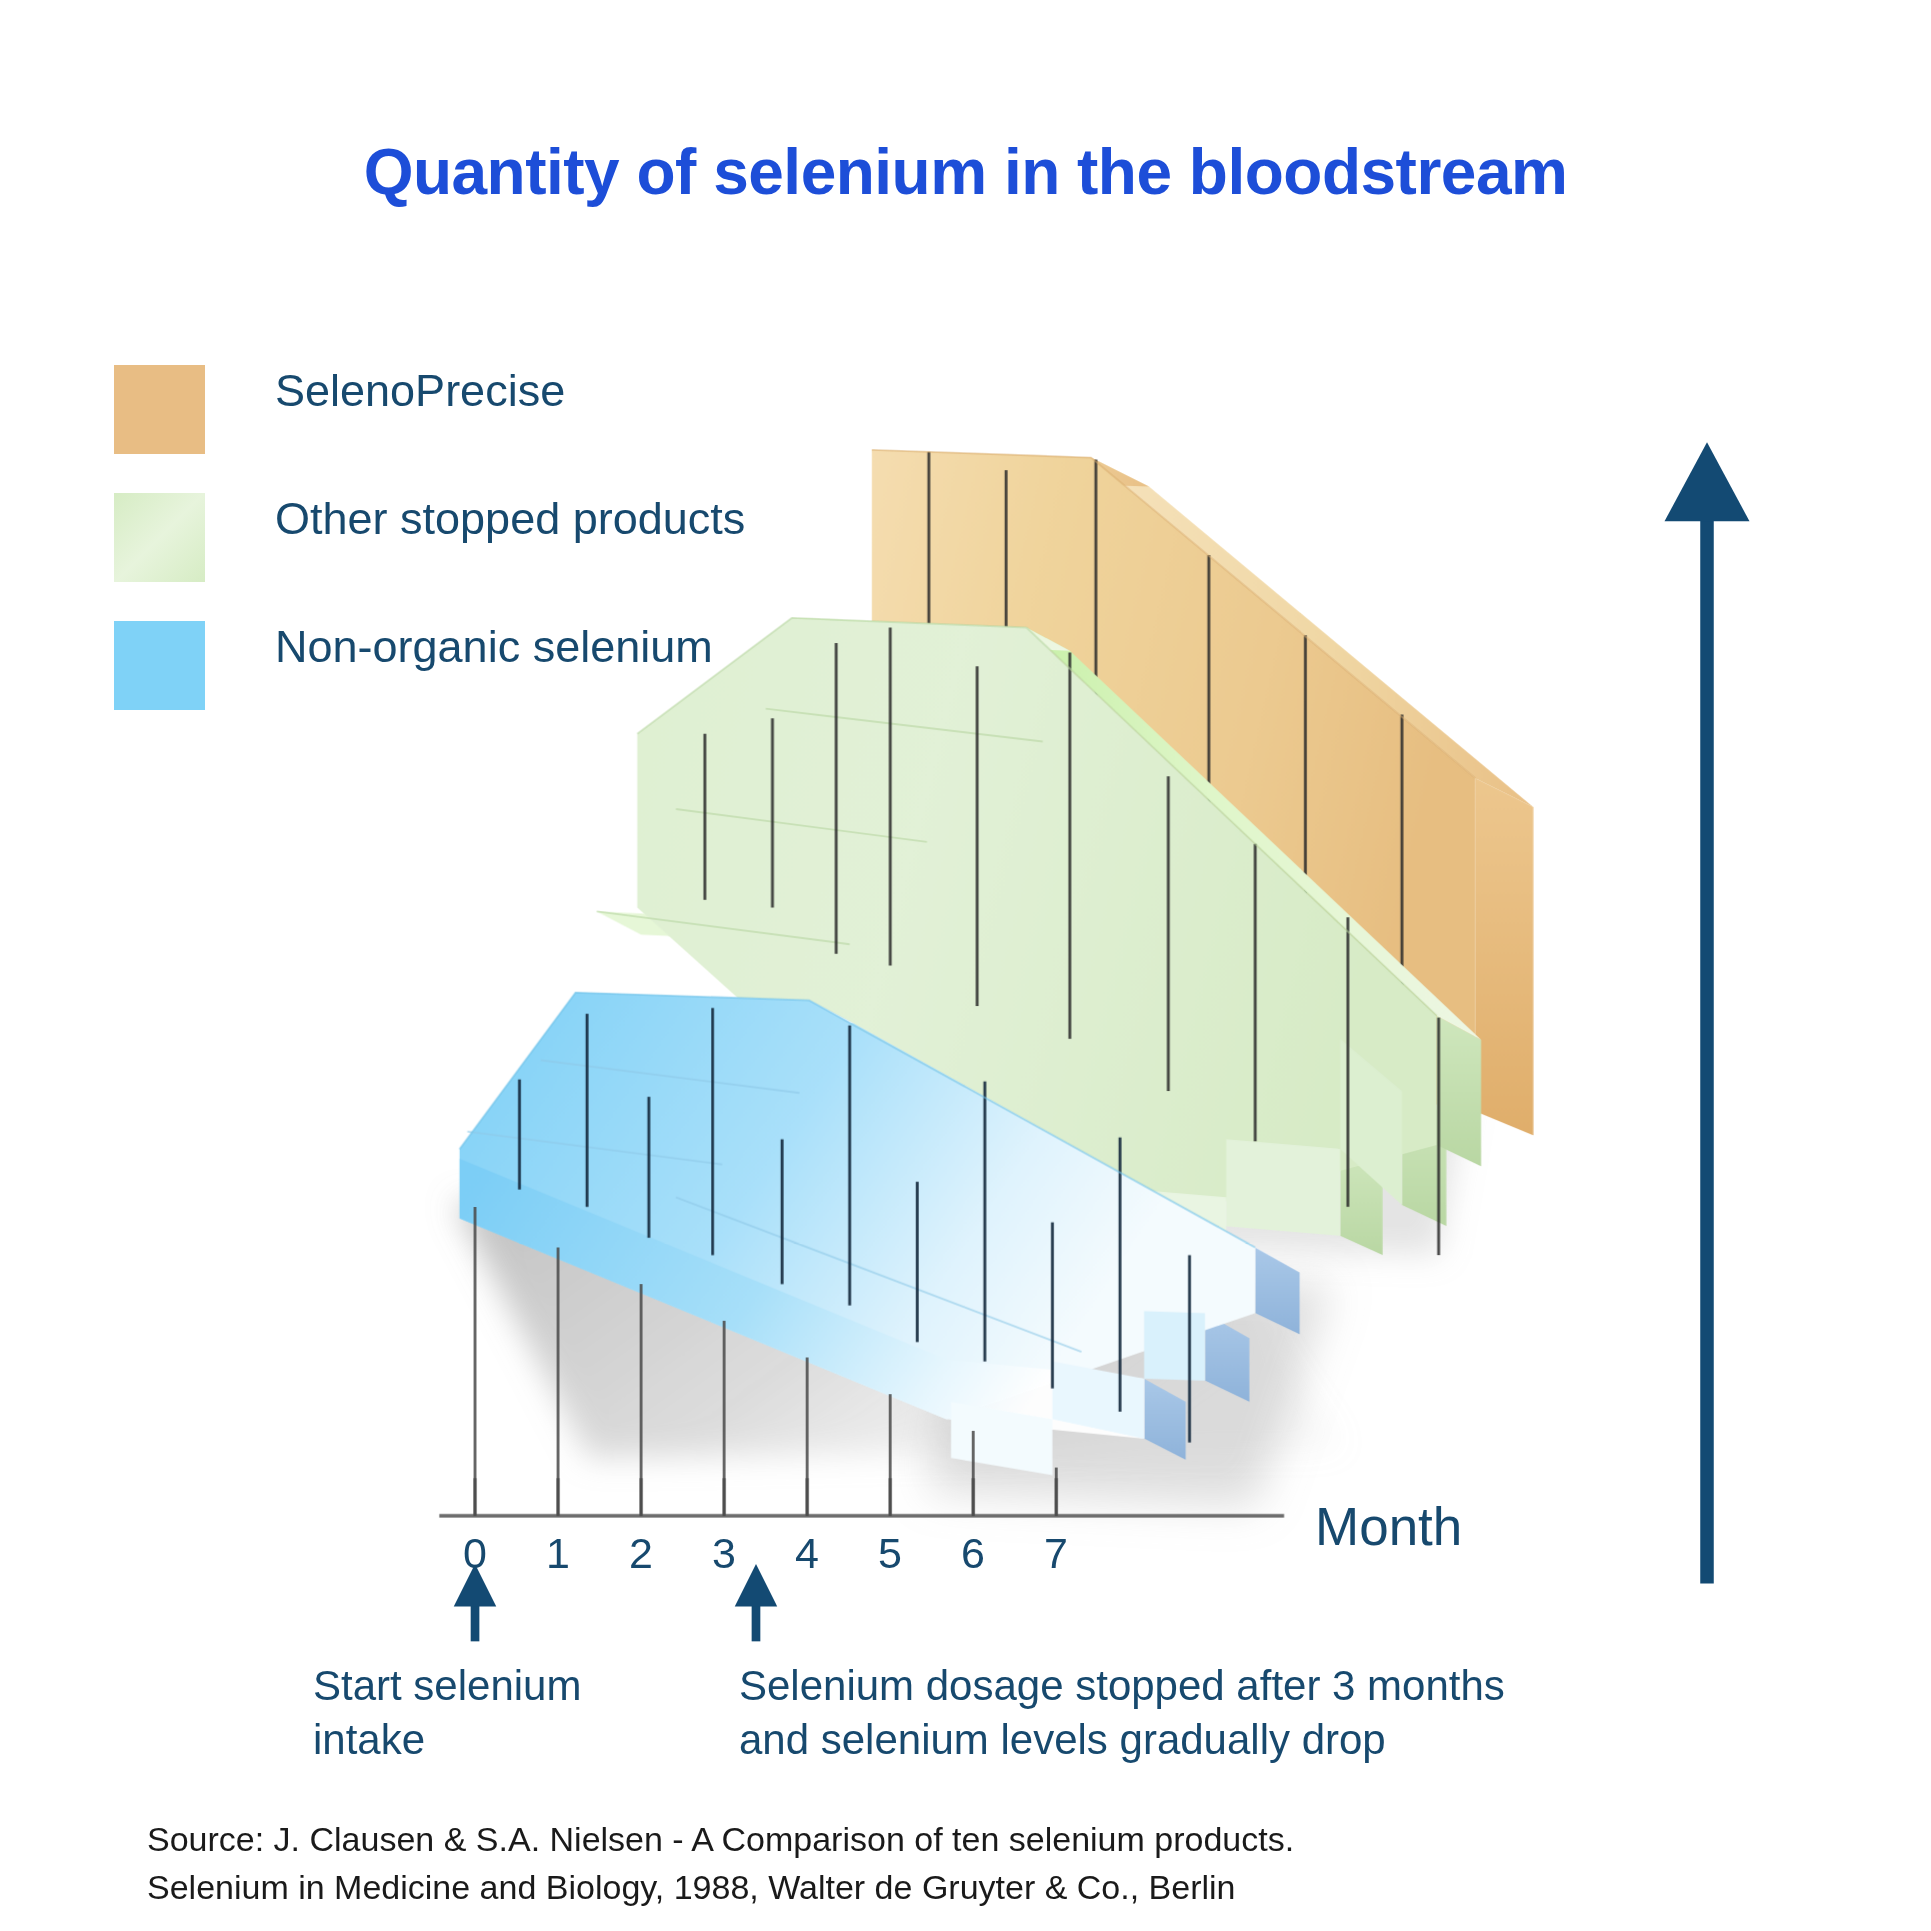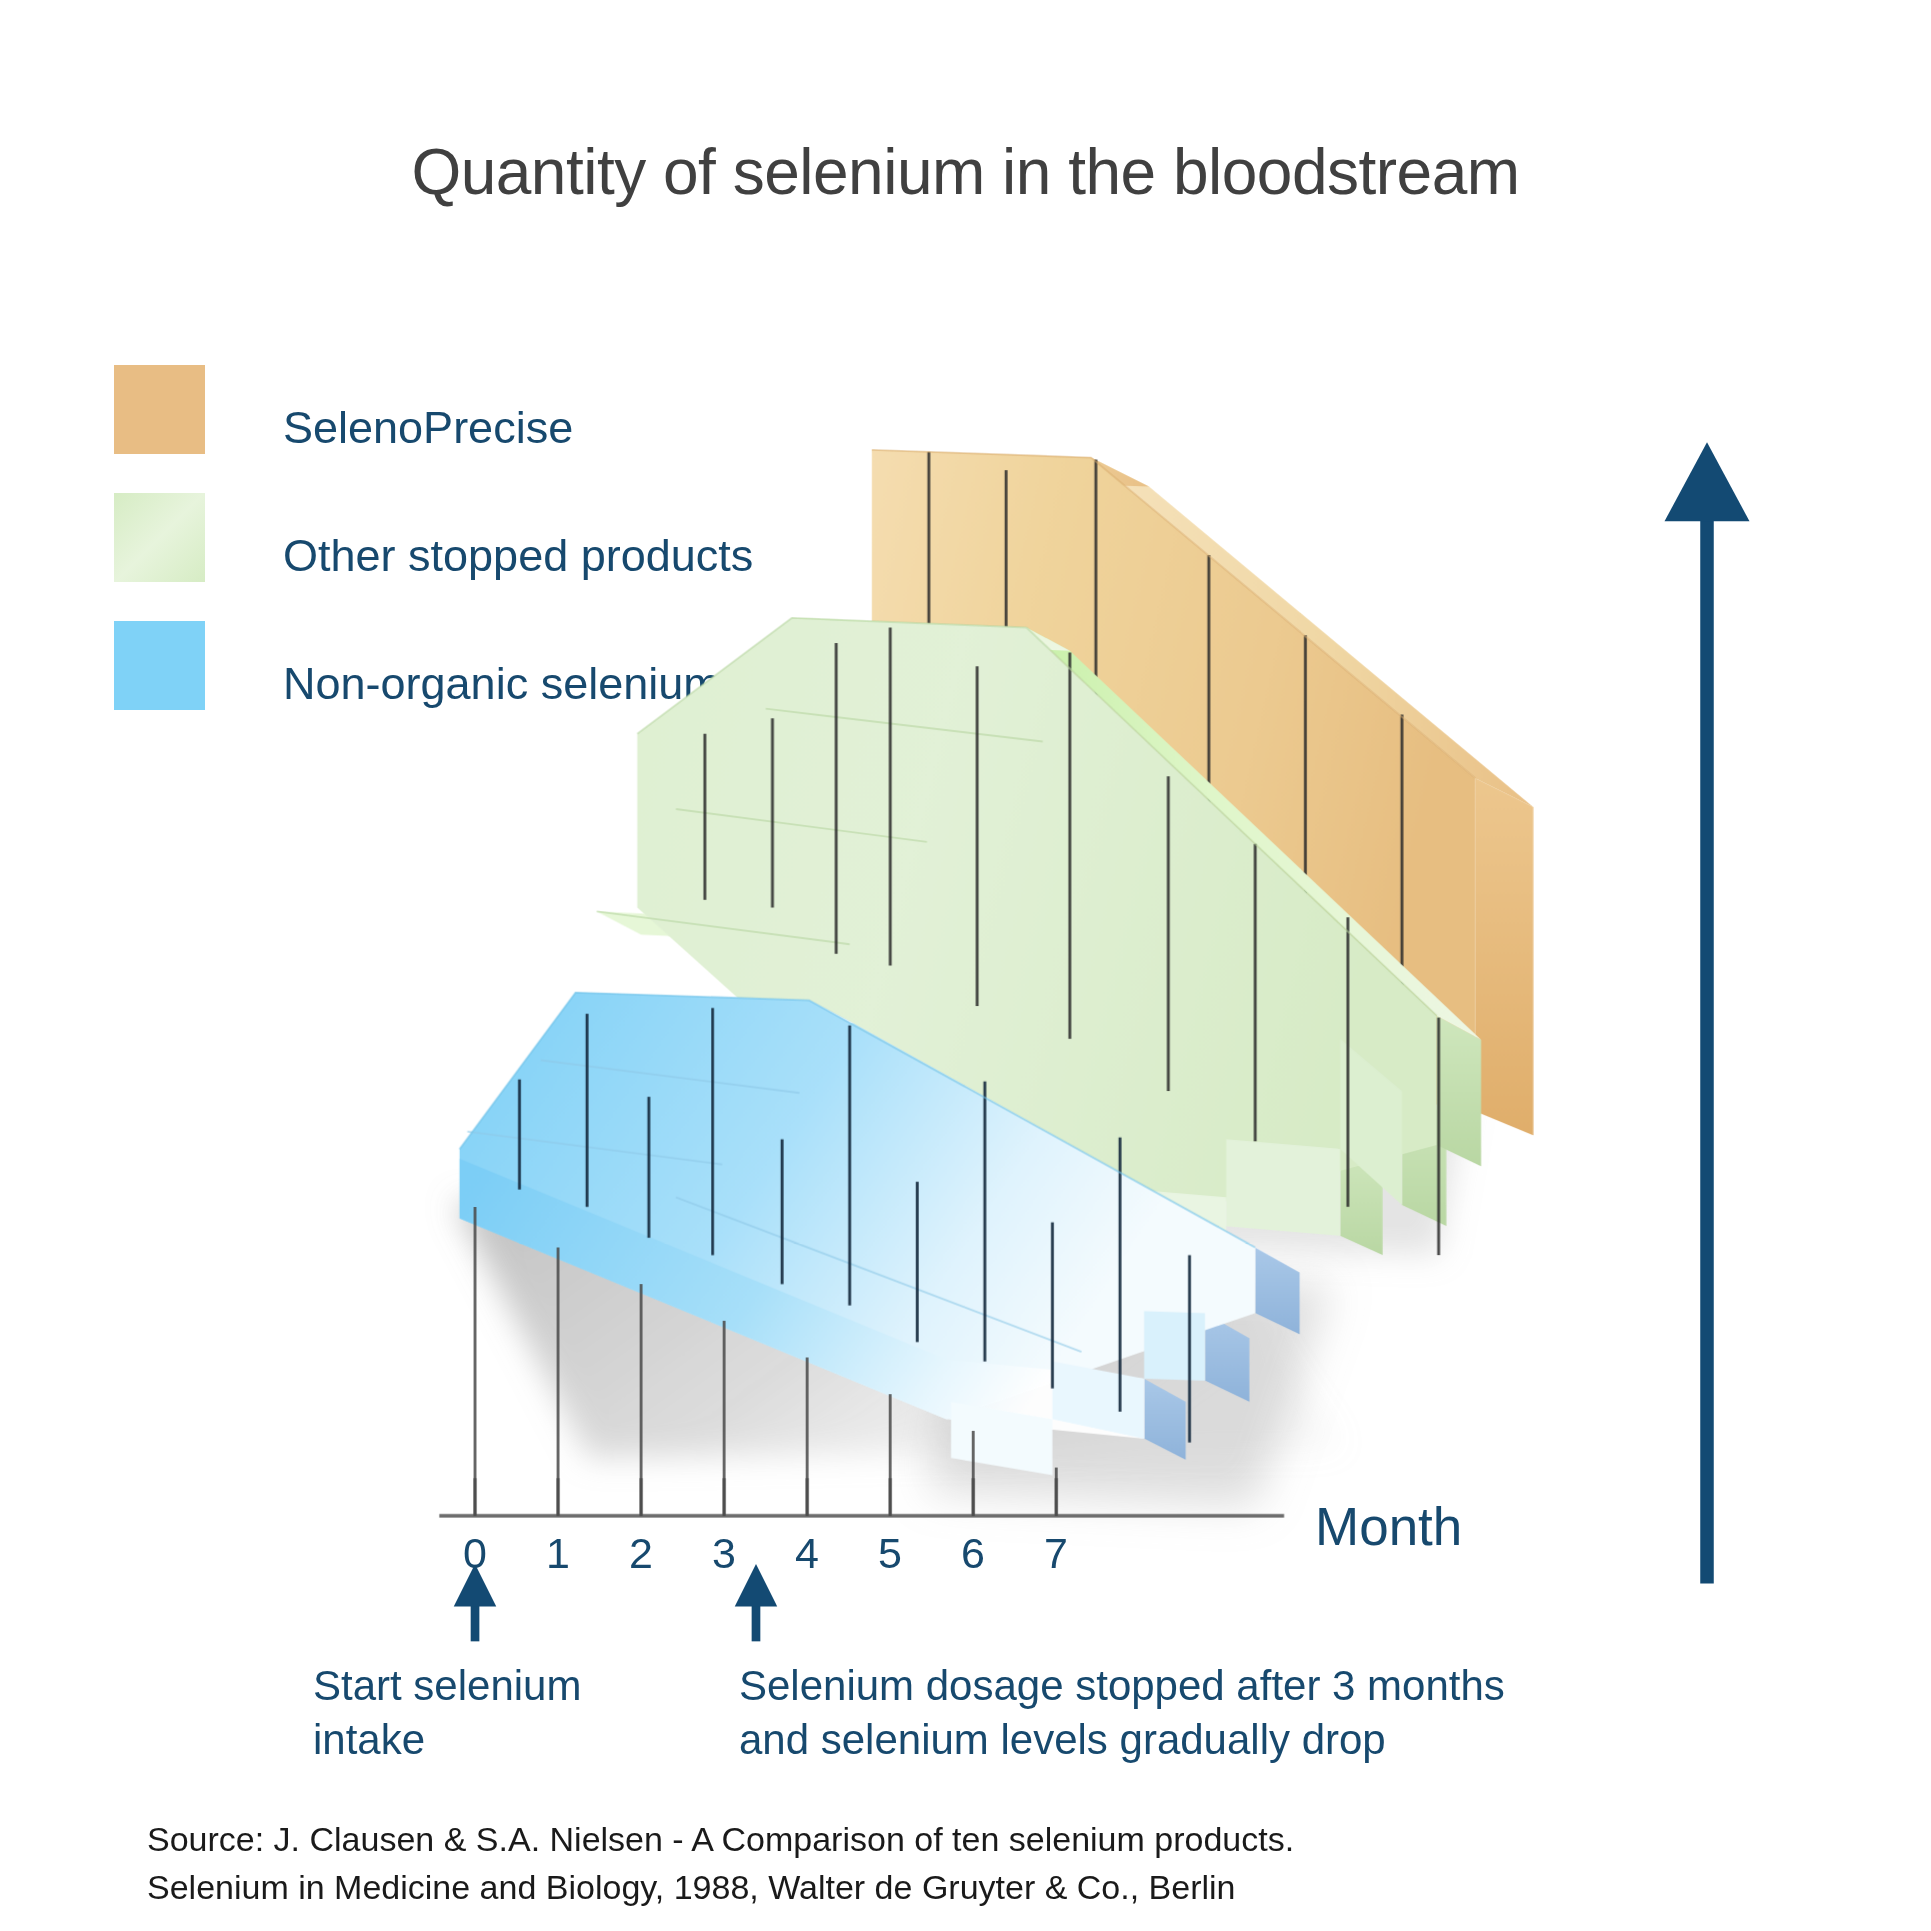--- a/index.html
+++ b/index.html
@@ -11,27 +11,27 @@
     overflow:hidden;
     position:relative;
   }
   #root{position:absolute;inset:0;}
 
   .title{
     position:absolute;
     left:0;right:0;top:135px;
     text-align:center;
     font-size:64px;
-    font-weight:normal;
+    font-weight:bold;
     letter-spacing:-0.5px;
-    color:#404040;
+    color:#1d4ed8;
   }
 
   .legend{position:absolute;left:114px;top:365px;}
-  .legend-row{display:flex;align-items:flex-end;height:89px;margin-bottom:39px;gap:8px;}
+  .legend-row{display:flex;align-items:flex-start;height:89px;margin-bottom:39px;}
   .legend-swatch{width:91px;height:89px;flex:0 0 auto;}
   .legend-label{margin-left:70px;font-size:45px;color:#17496e;white-space:nowrap;}
 
   .plot{position:absolute;left:0;top:0;width:1931px;height:1931px;pointer-events:none;}
 
   .axis-tick-label{
     position:absolute;
     font-size:43px;
     color:#17496e;
     text-align:center;

